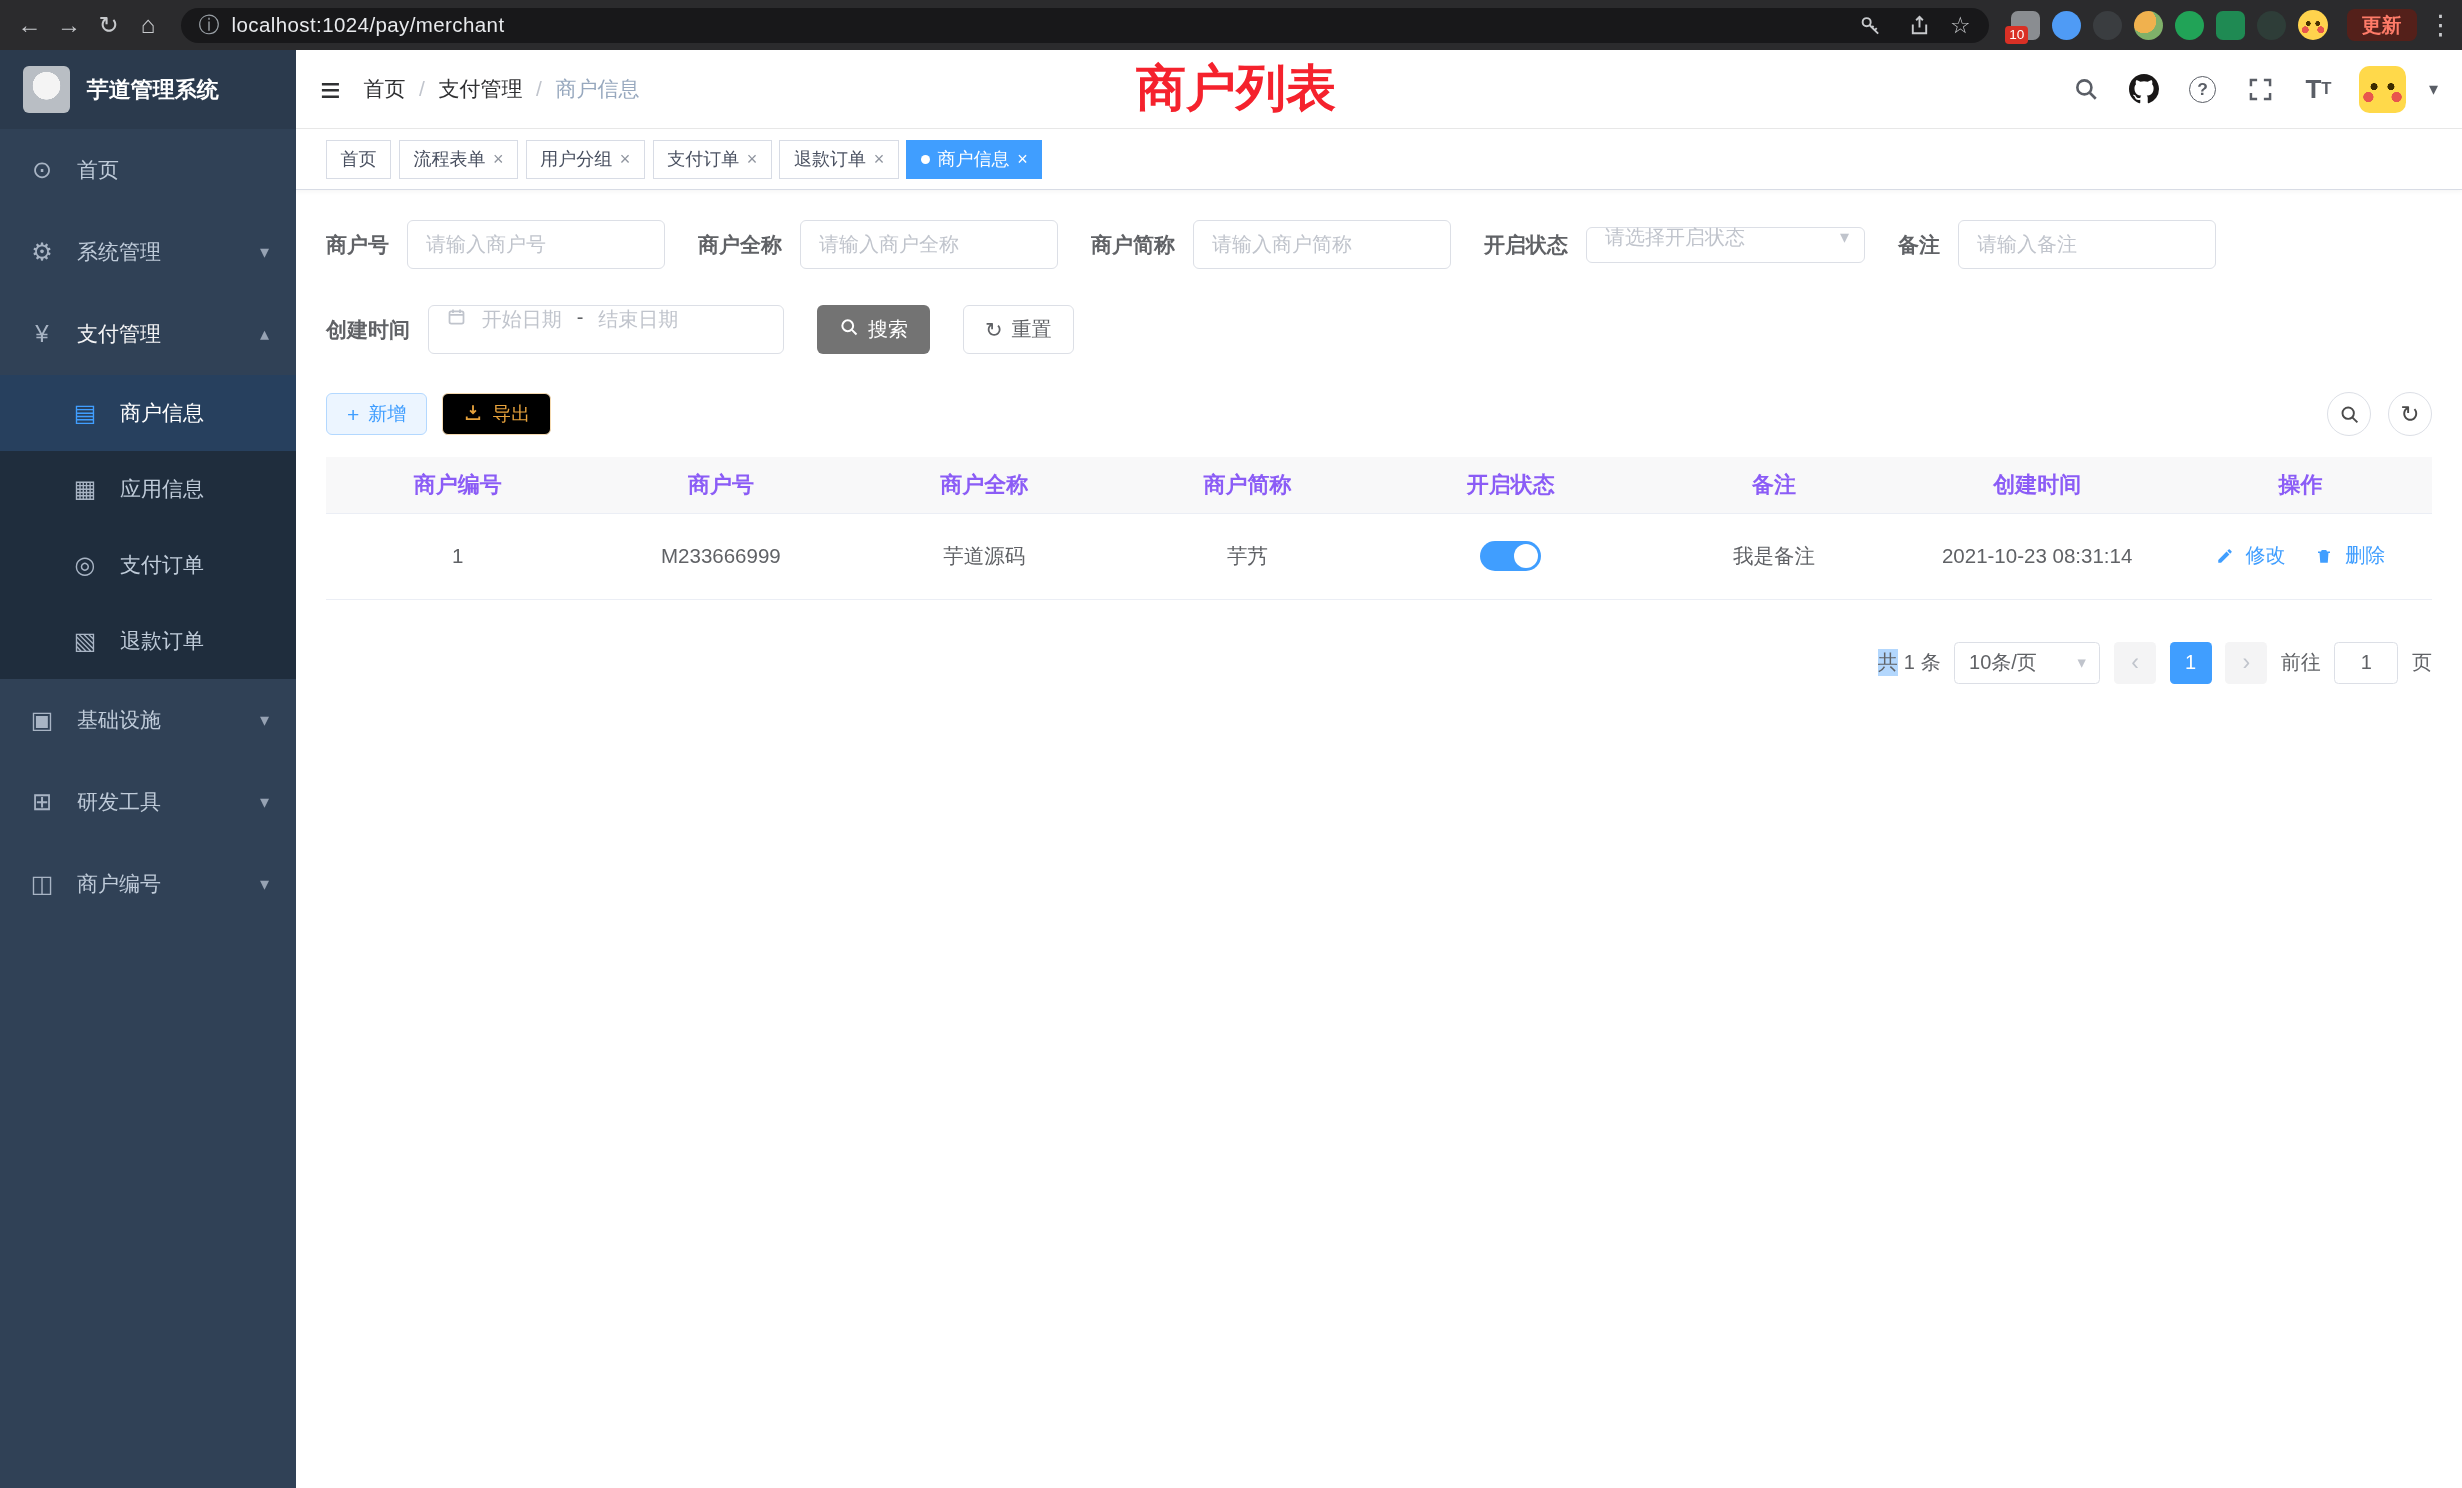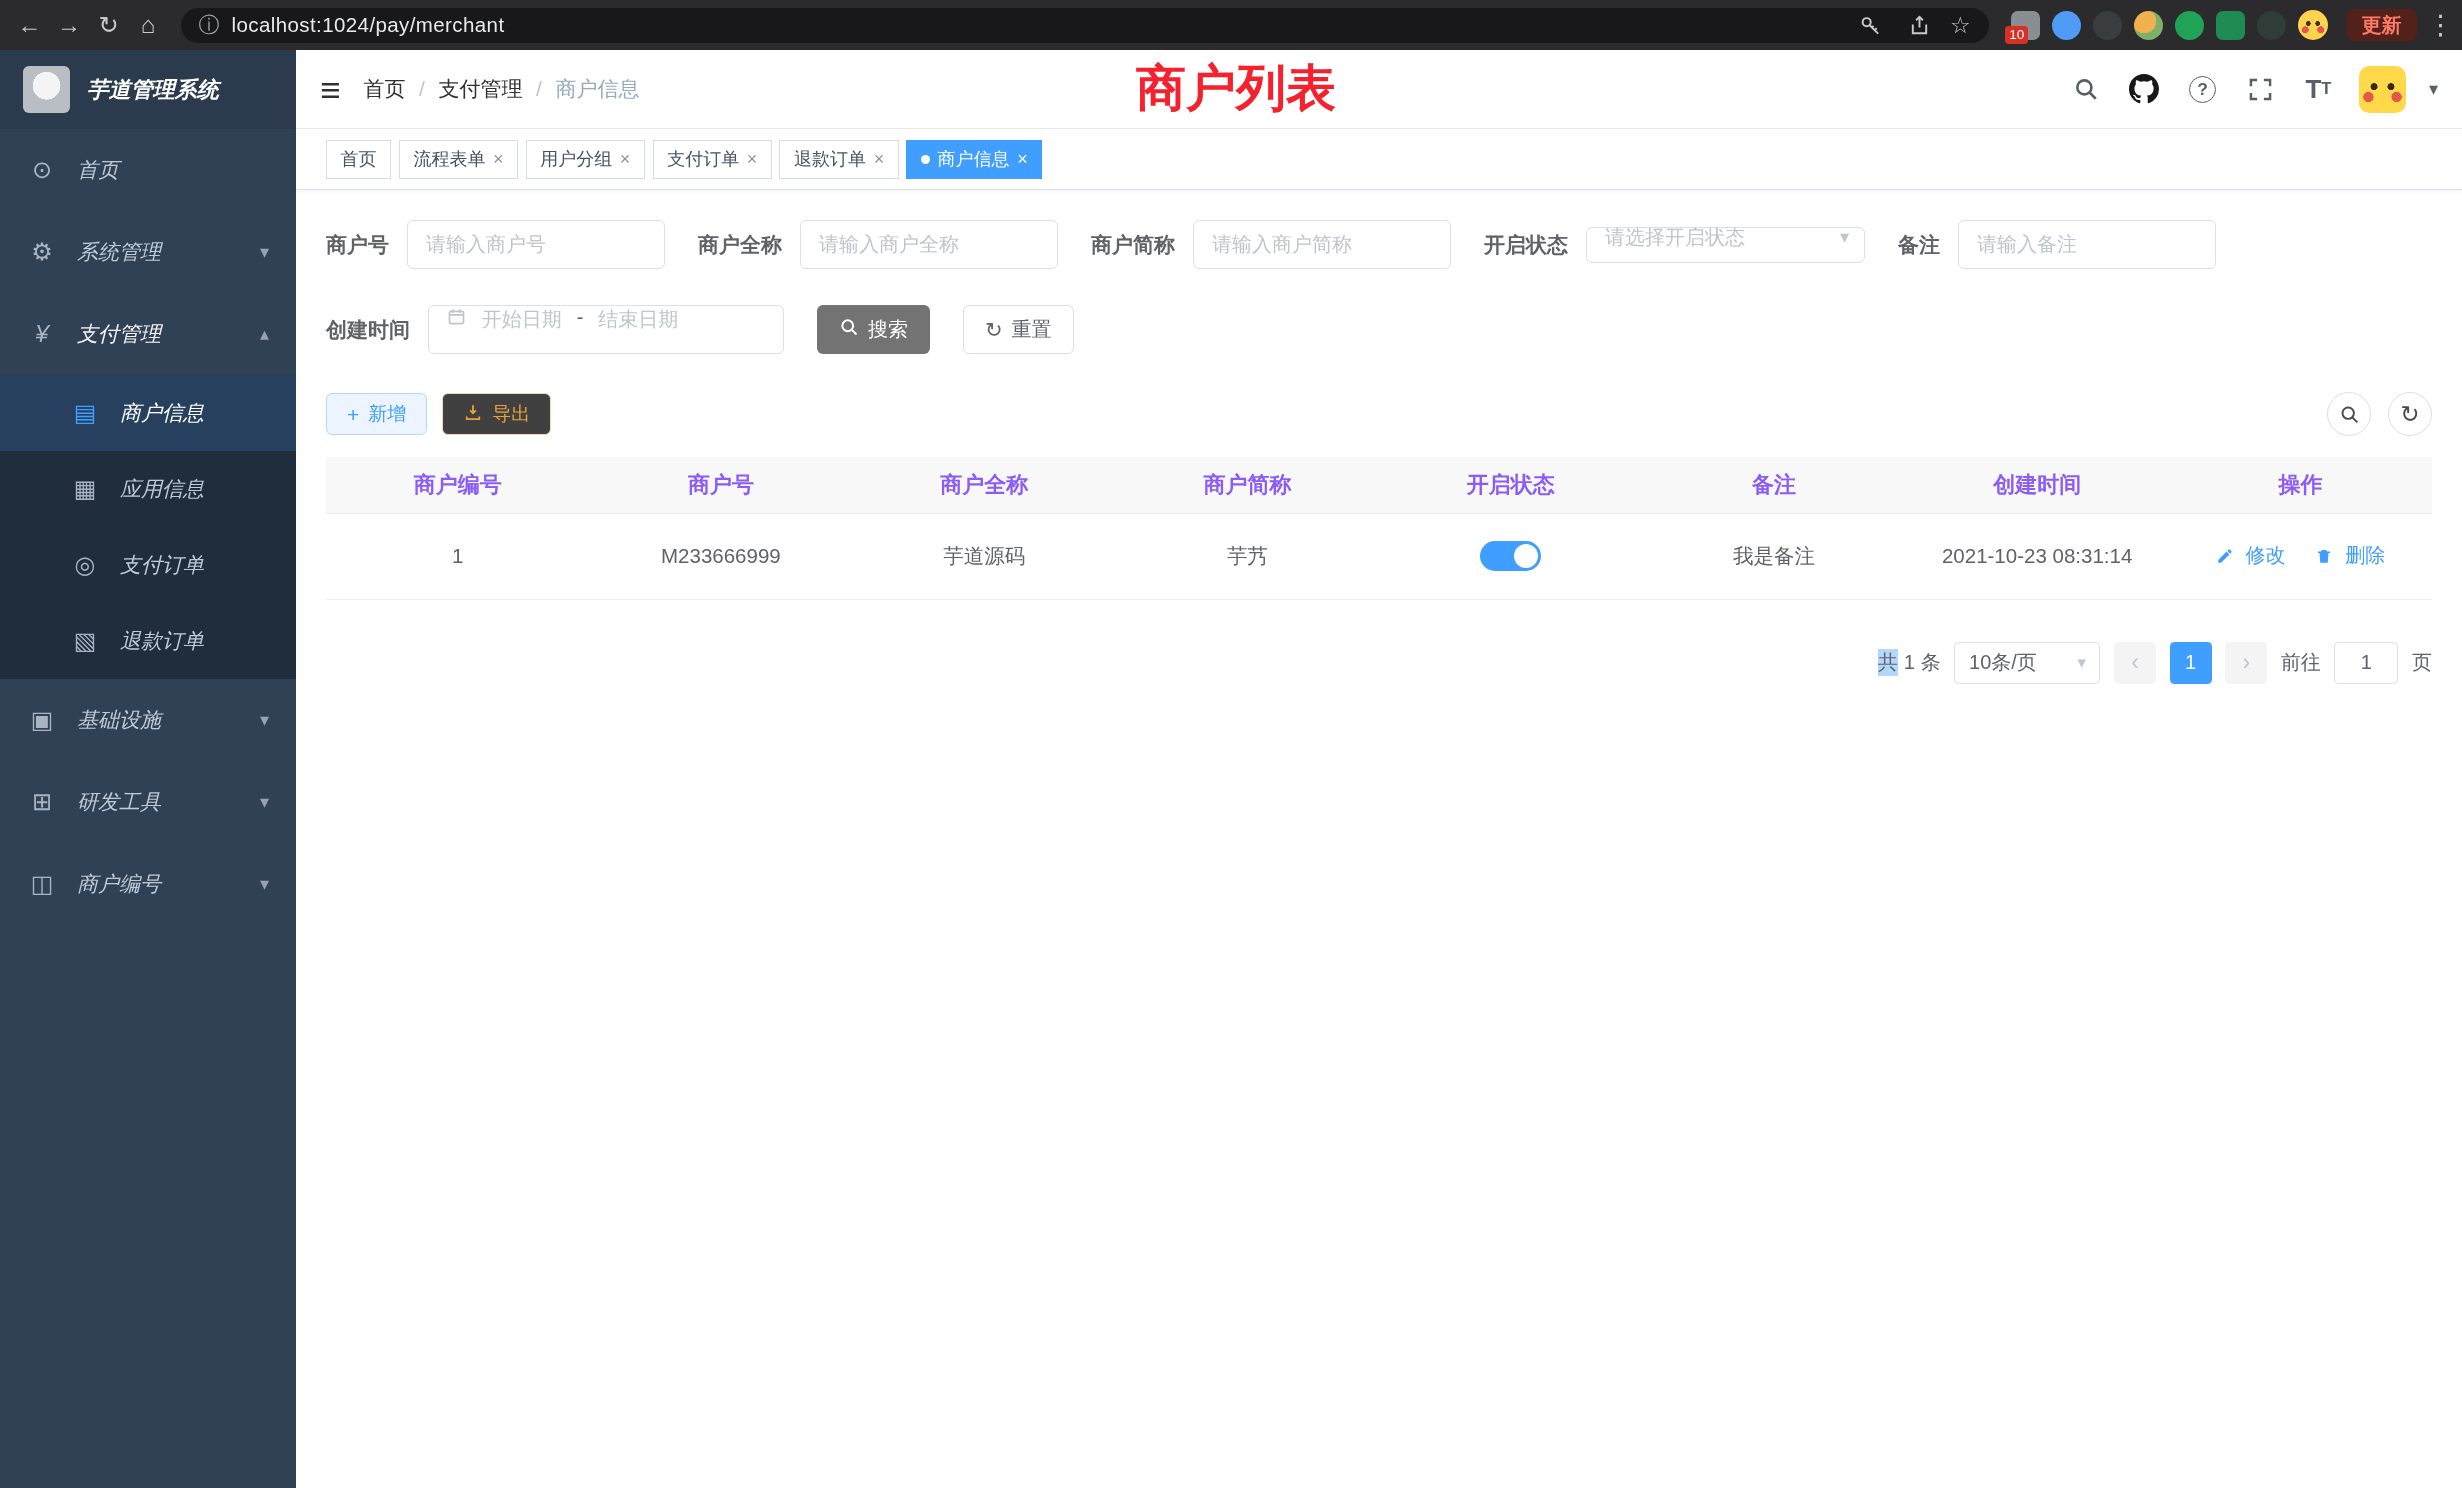--- a/index.html
+++ b/index.html
@@ -22,21 +22,21 @@
     background: radial-gradient(circle at 34% 45%, #4a3200 0 9%, transparent 10%),
                 radial-gradient(circle at 66% 45%, #4a3200 0 9%, transparent 10%),
                 radial-gradient(circle at 24% 66%, #e8554d 0 11%, transparent 12%),
                 radial-gradient(circle at 76% 66%, #e8554d 0 11%, transparent 12%),
                 #ffd34d; cursor:pointer; }
   .update-btn { height:32px; padding:0 15px; margin:0 6px; border-radius:7.6px; background:#54201a; color:#ff7b68; font-size:20px; font-weight:700; display:flex; align-items:center; cursor:pointer; white-space:nowrap; }
   .menu-dots { font-size:27px; color:#c7c9cc; width:23px; text-align:center; cursor:pointer; }
 
   
   .app { display:flex; height:1439px; }
-  .sidebar { width:296px; background:#304156; flex-shrink:0; color:#bfcbd9;font-style:italic; }
+  .sidebar { width:296px; background:#304156; flex-shrink:0; color:#bfcbd9; }
   .logo-row { height:79px; background:#2b3a4d; display:flex; align-items:center; gap:16.7px; padding:0 23px; }
   .logo-img { width:47px; height:47px; border-radius:6px; flex-shrink:0;
     background: radial-gradient(circle at 50% 42%, #f4f4f4 0 38%, #b9bec4 39% 100%); }
   .logo-title { color:#fff; font-size:22px; font-weight:700; white-space:nowrap; }
   .menu { font-size:21px; }
   .menu-item { height:82px; display:flex; align-items:center; gap:20px; padding:0 27px; cursor:pointer; }
   .menu-item .mi { width:30px; font-size:24px; color:#a8b4c4; text-align:center; flex-shrink:0; }
   .menu-item .chev { margin-left:auto; font-size:18px; color:#96a2b3; }
   .menu-item.parent-active { color:#f4f4f5; }
   .submenu { background:#1f2d3d; }
@@ -88,21 +88,21 @@
   .date-range { width:356px; height:49px; border:0.8px solid #dcdfe6; border-radius:6px; display:flex; align-items:flex-start; padding:0 16.7px; gap:15px; color:#c0c4cc; font-size:20px; background:#fff; cursor:pointer; }
   .date-range .dsep { color:#606266; }
   .btn { height:49px; border-radius:6px; font-size:20px; display:inline-flex; align-items:center; gap:9px; padding:0 21px; border:0.8px solid transparent; cursor:pointer; font-family:inherit; white-space:nowrap; }
   .btn-primary { background:#737373; color:#fff; }
   .btn-default { background:#fff; border-color:#dcdfe6; color:#606266; }
   .icon-glyph { font-size:21px; line-height:1; }
 
   .toolbar-row { margin-top:38px; display:flex; align-items:center; gap:15px; }
   .btn-sm { height:42px; padding:0 20px; font-size:19px; border-radius:6px; }
   .btn-plain-primary { background:#ecf5ff; border-color:#b3d8ff; color:#409EFF; }
-  .btn-plain-warning { background:#404040; border-color:#f5dab1; color:#e6a23c; }
+  .btn-plain-warning { background:#000000; border-color:#f5dab1; color:#e6a23c; }
   .toolbar-right { margin-left:auto; display:flex; gap:16.7px; }
   .circle-btn { width:44px; height:44px; border-radius:50%; border:0.8px solid #dcdfe6; background:#fff; color:#4a4a4a; display:flex; align-items:center; justify-content:center; cursor:pointer; font-size:23px; }
 
   table.grid { width:100%; border-collapse:collapse; margin-top:21px; table-layout:fixed; }
   table.grid th { background:#f8f8f9; height:56px; font-size:22px; color:#8b5cf6; font-weight:700; text-align:center; border-bottom:0.8px solid #ebeef5; }
   table.grid td { height:86px; text-align:center; font-size:20.5px; color:#606266; border-bottom:0.8px solid #ebeef5; }
   .switch { width:61px; height:30px; border-radius:15px; background:#409EFF; position:relative; display:inline-block; vertical-align:middle; cursor:pointer; }
   .switch::after { content:''; position:absolute; right:3px; top:3px; width:24px; height:24px; border-radius:50%; background:#fff; }
   .op-link { color:#409EFF; font-size:20px; display:inline-flex; align-items:center; gap:12px; margin:0 12px; cursor:pointer; }
 

